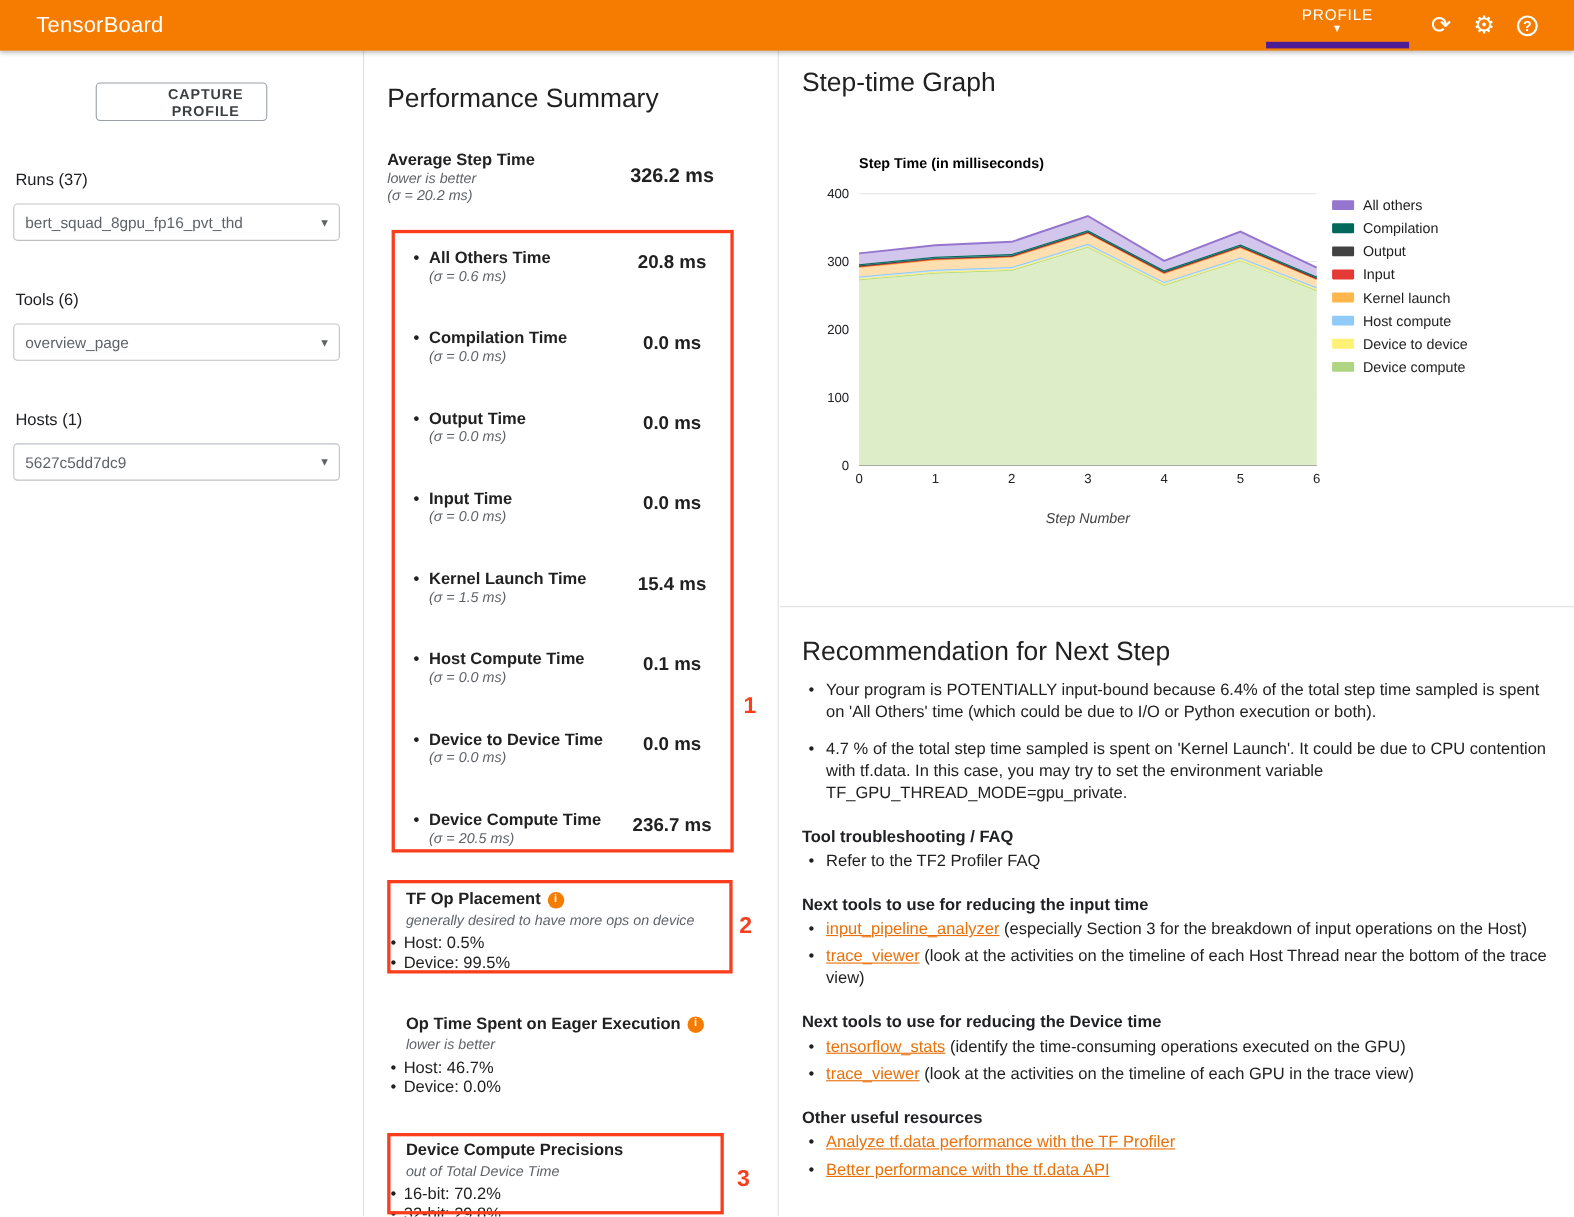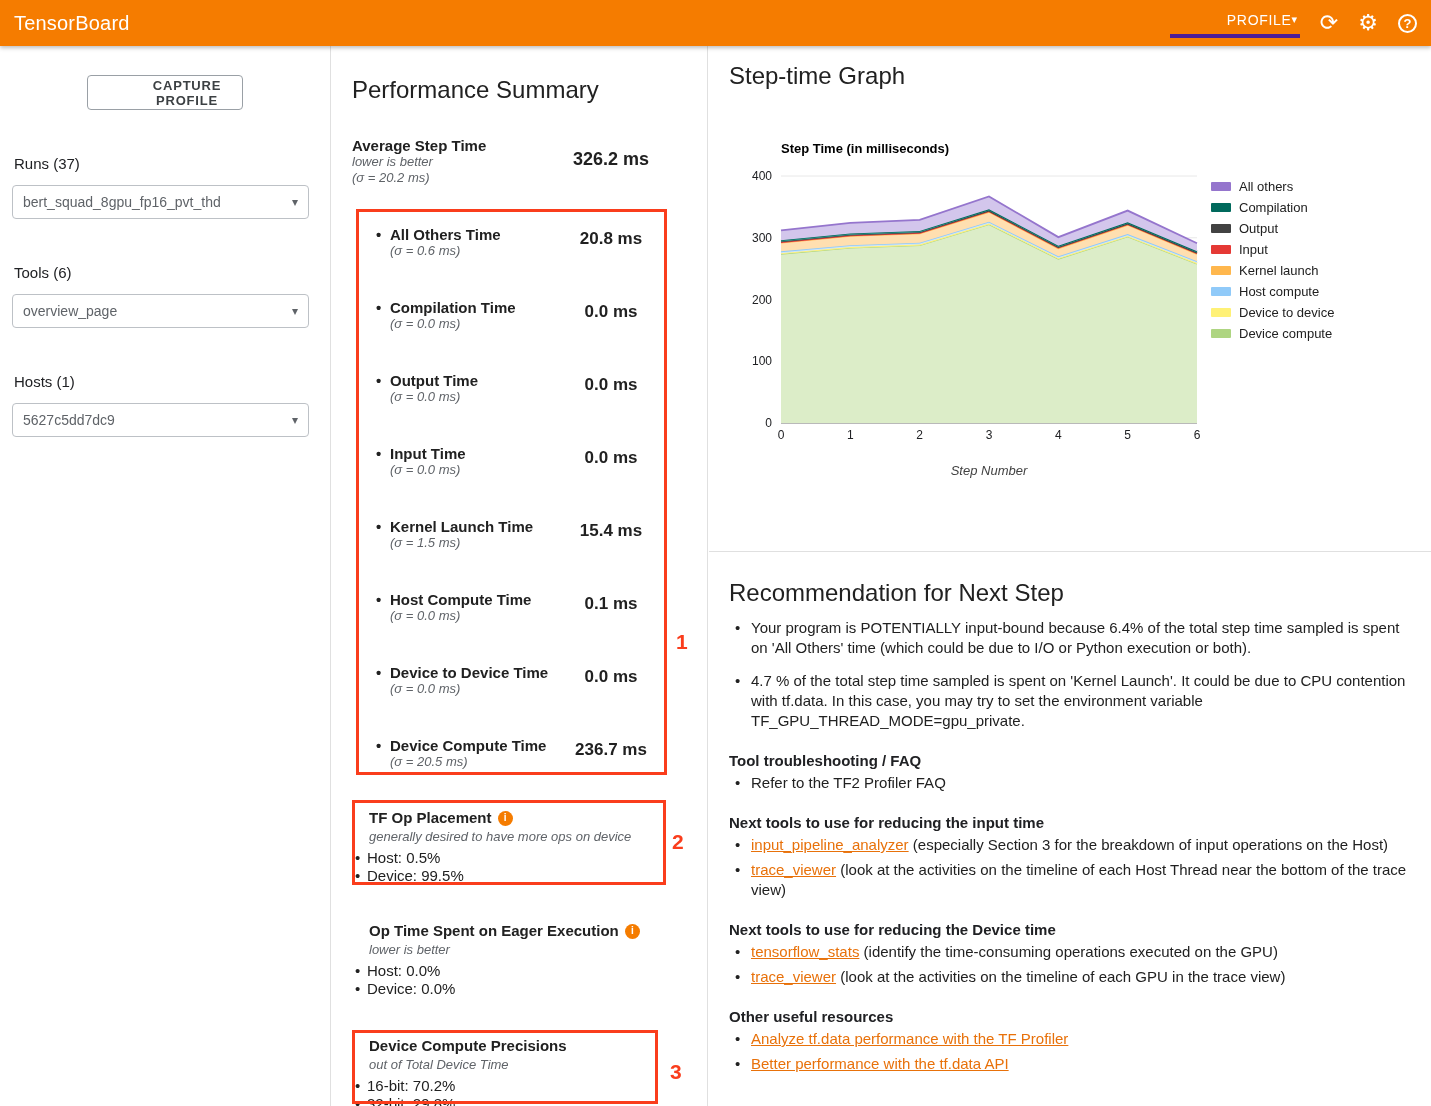--- a/index.html
+++ b/index.html
@@ -2,27 +2,27 @@
 <html><head>
 <meta charset="utf-8">
 <style>
   * { margin:0; padding:0; box-sizing:border-box; }
   html,body { width:1431px; height:1106px; }
   body { font-family:"Liberation Sans",sans-serif; background:#fff; color:#212121; overflow:hidden; }
   .page { position:relative; width:1431px; height:1106px; background:#fff; }
 
   
   header { position:absolute; top:0; left:0; right:0; height:46px; background:#f57c00;
-           display:flex; align-items:center; padding:0 14px; color:#fff; z-index:10;
+           display:flex; align-items:center; padding:0 33px; color:#fff; z-index:10;
            box-shadow:0 2px 4px rgba(0,0,0,.25); }
   .app-title { font-size:20px; font-weight:500; letter-spacing:.2px; }
   .header-right { margin-left:auto; display:flex; align-items:center; gap:20px; }
-  .profile-select { display:flex; align-items:center; justify-content:flex-end; width:130px;
-                    border-bottom:4px solid #4c1d95; padding:3px 2px 6px 2px; font-size:14px;
-                    letter-spacing:.7px; cursor:pointer; }
+  .profile-select { display:flex; align-items:center; justify-content:center; width:130px;
+                    border-bottom:6px solid #4c1d95; padding:3px 2px 6px 2px; font-size:14px;
+                    letter-spacing:.7px; cursor:pointer;flex-direction:column; }
   .caret { font-size:11px; line-height:1; }
   .hicon { font-size:22px; line-height:1; cursor:pointer; }
   .help-circle { width:19px; height:19px; border:2px solid #fff; border-radius:50%;
                  display:flex; align-items:center; justify-content:center;
                  font-size:13px; font-weight:bold; cursor:pointer; }
 
   
   .sidebar { position:absolute; top:46px; left:0; width:331px; height:1060px;
              border-right:1px solid #e0e0e0; background:#fff; }
   .capture-btn { display:block; margin:29px auto 0; width:156px; height:35px;
@@ -239,21 +239,21 @@
     <div class="block" id="eager-block">
       <div class="block-title">
         <span>Op Time Spent on Eager Execution</span>
         <span class="info-icon">
             <span>i</span>
           </span>
       </div>
       <div class="block-sub">lower is better</div>
       <ul id="eager-list">
 
-      <li>Host: 0.0%</li>
+      <li>Host: 46.7%</li>
           <li>Device: 0.0%</li>
         </ul>
     </div>
 
     <div class="block" id="prec-block">
       <div class="block-title">
         <span>Device Compute Precisions</span>
       </div>
       <div class="block-sub">out of Total Device Time</div>
       <ul id="prec-list">

